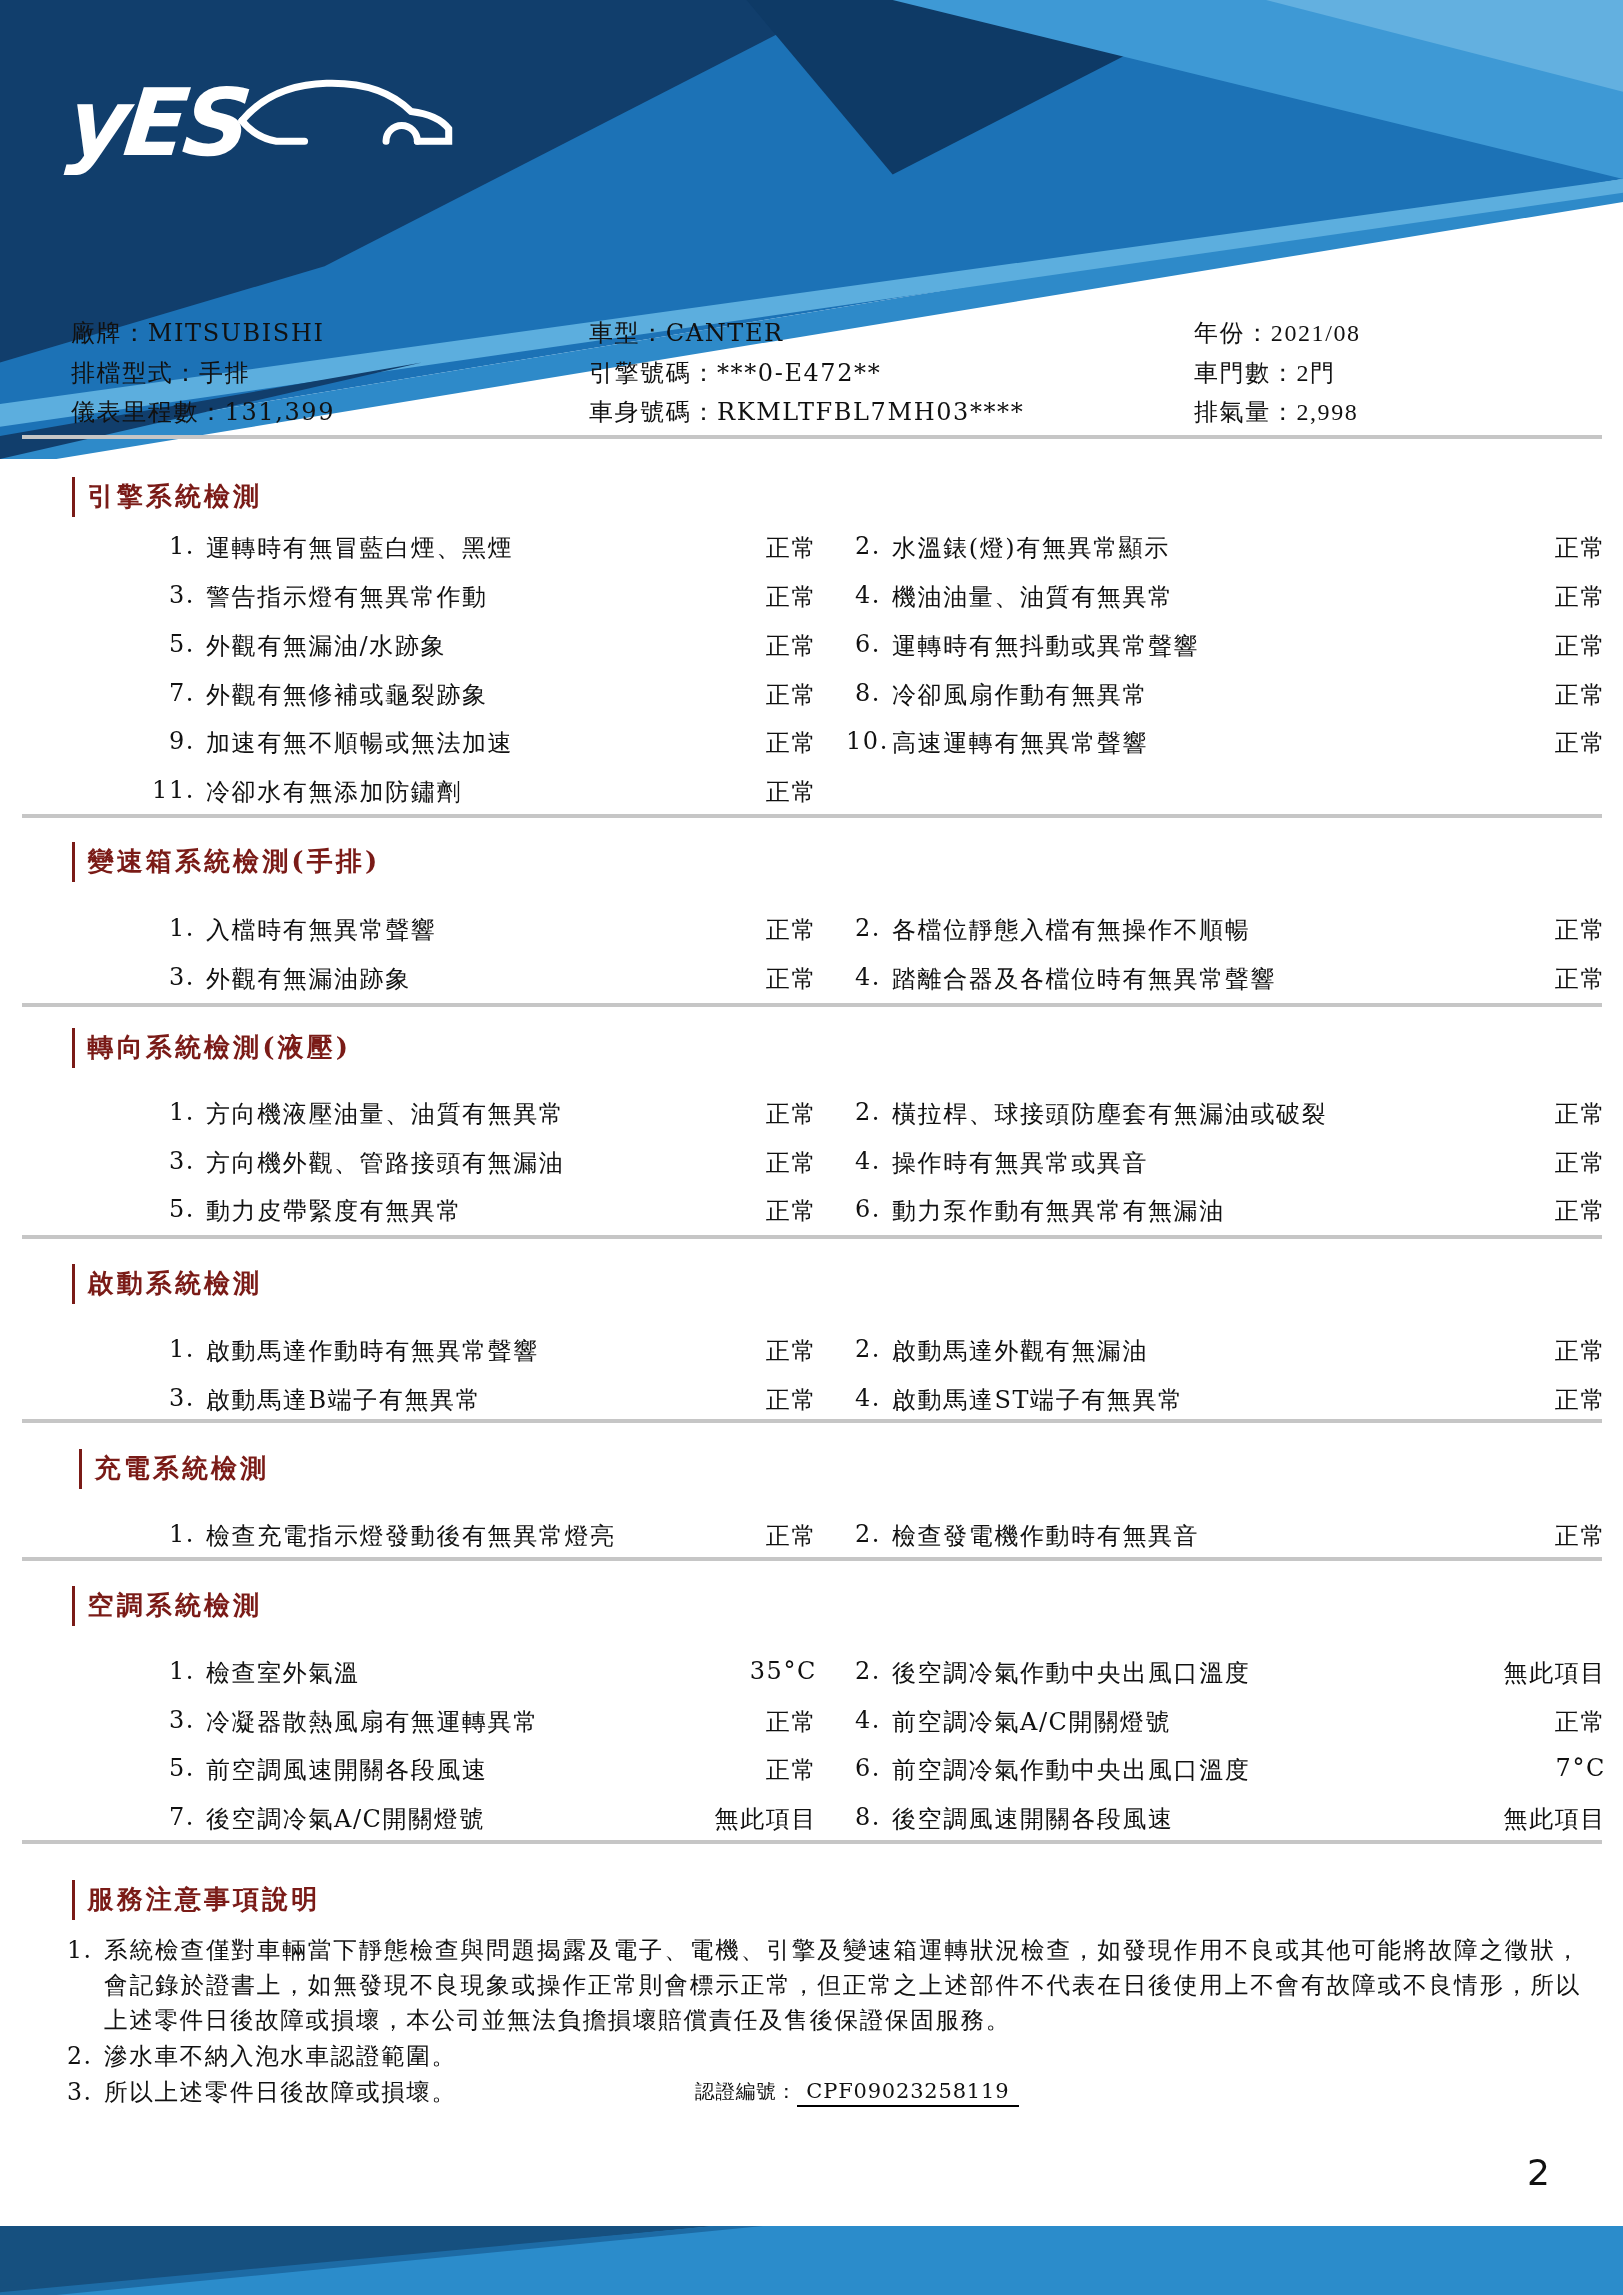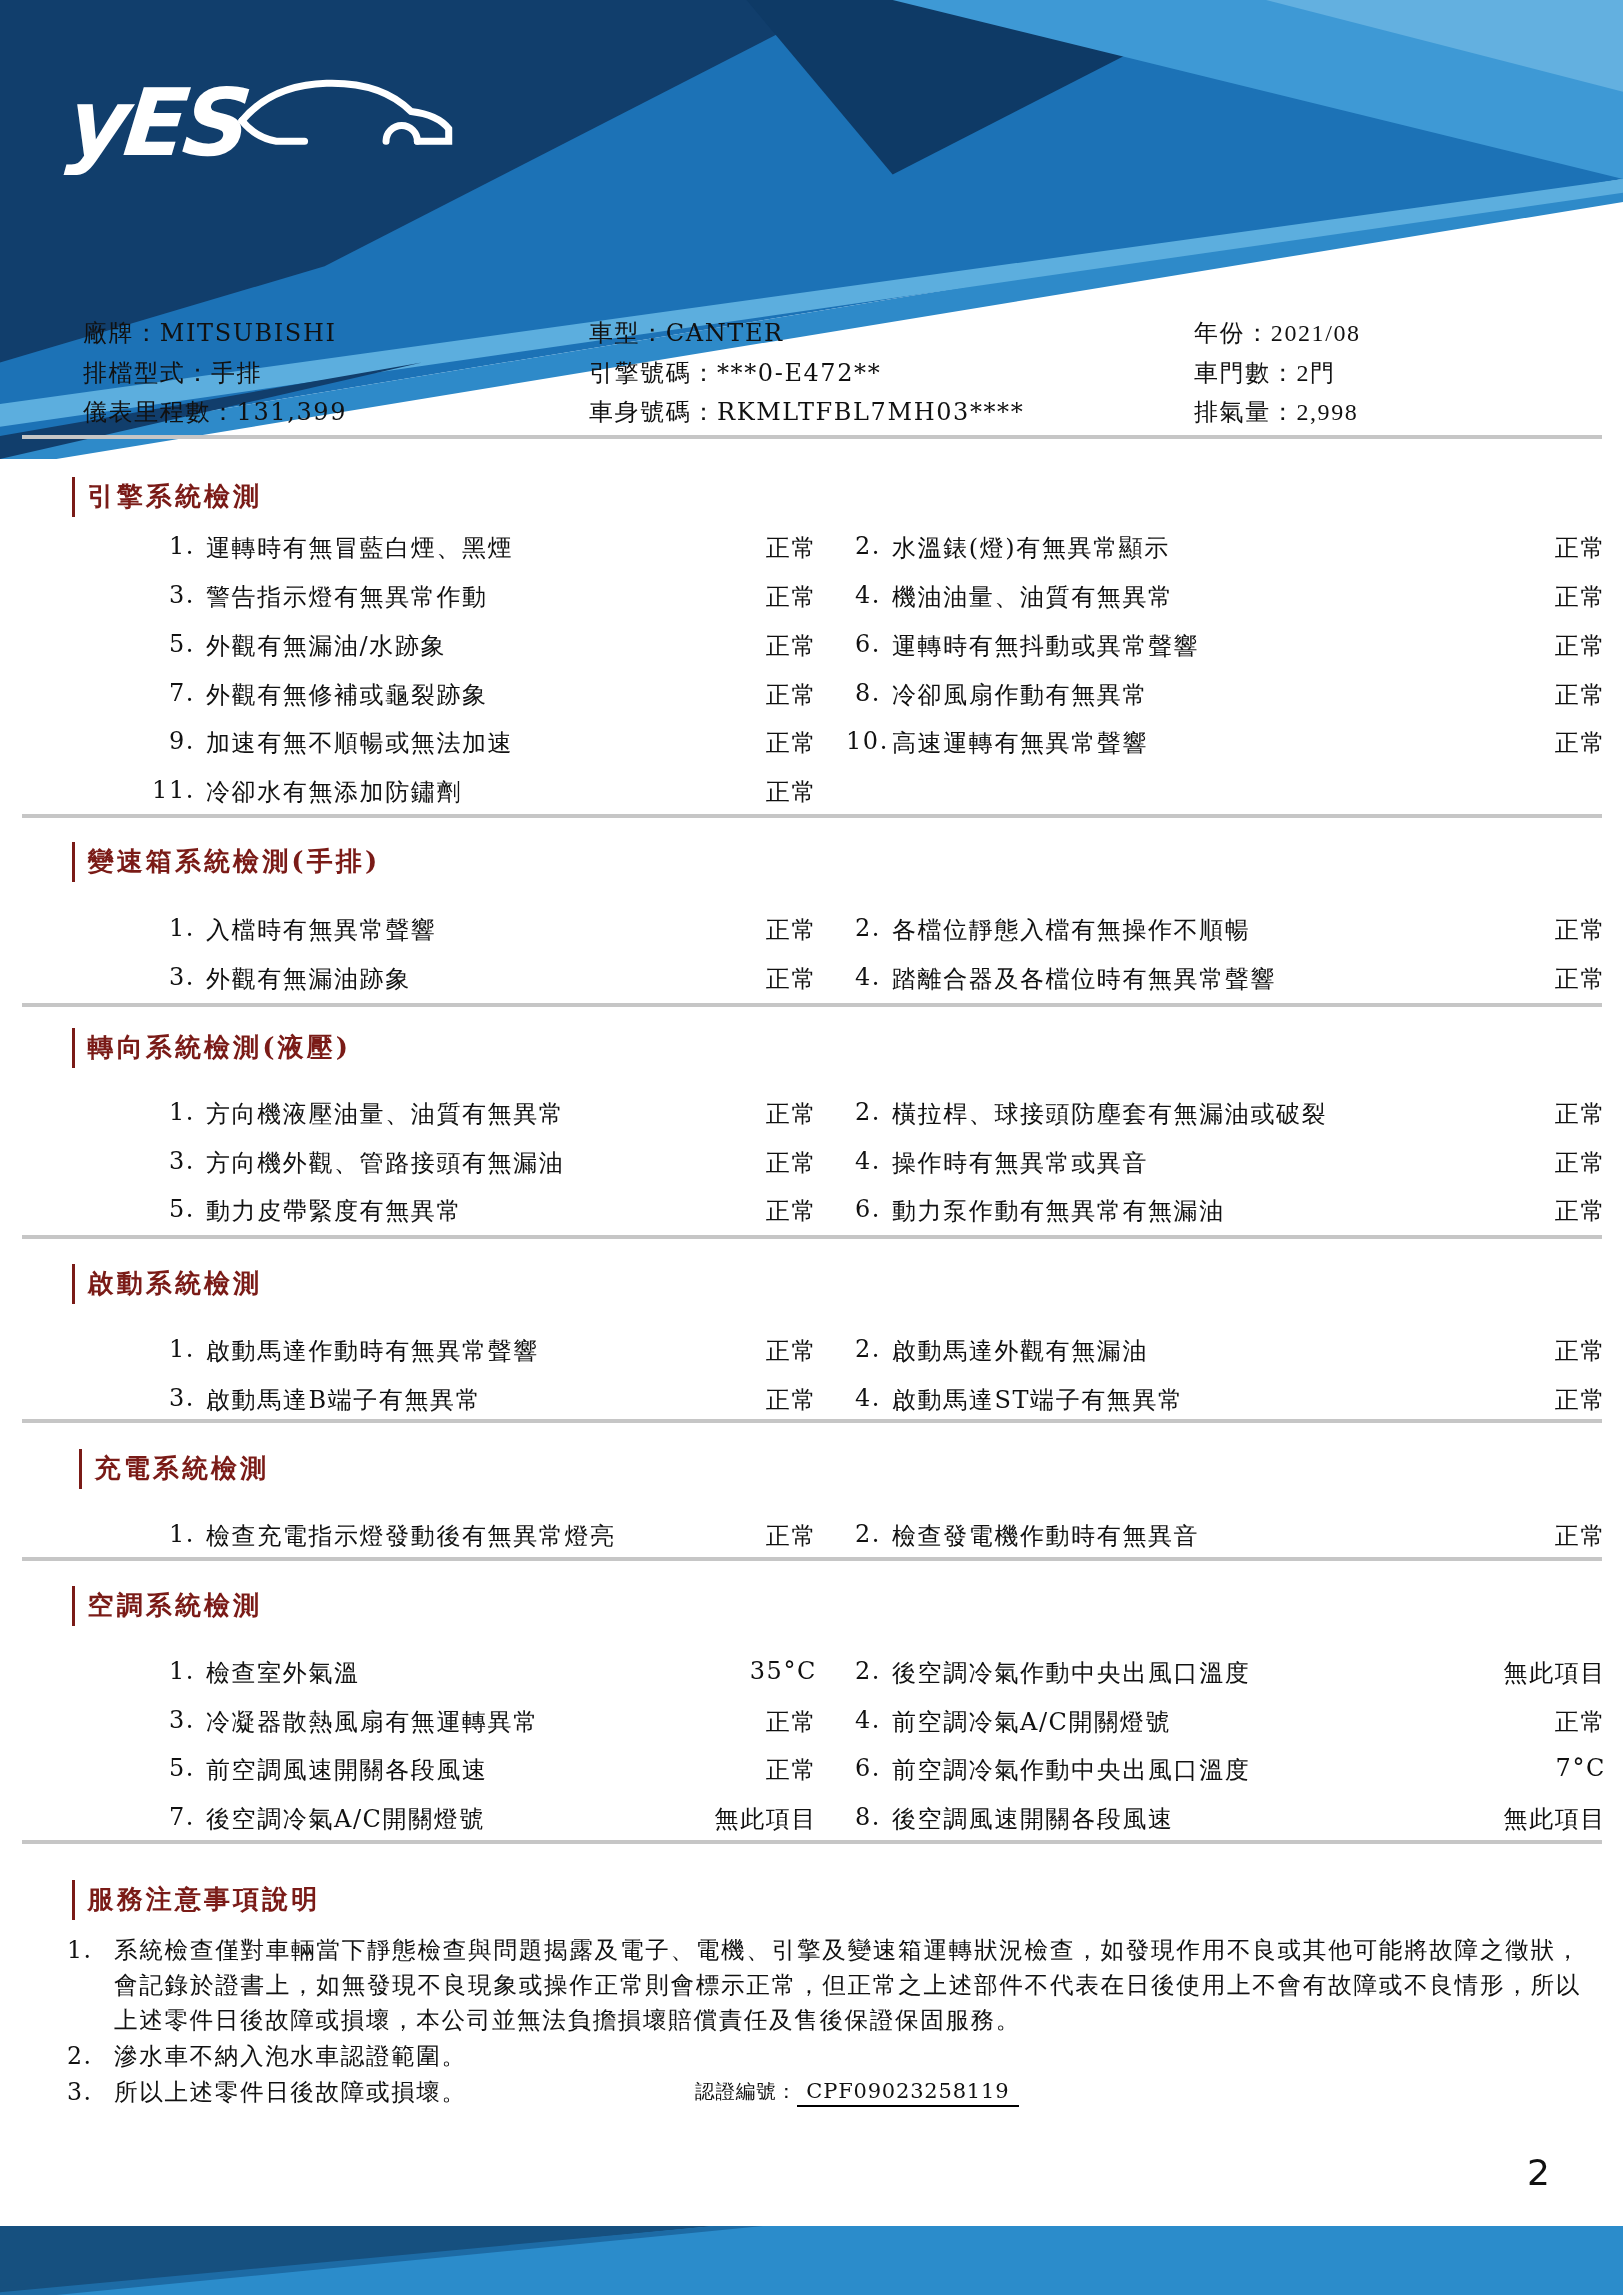--- a/index.html
+++ b/index.html
@@ -19,38 +19,38 @@
   .brand{position:absolute;left:69px;top:61px;height:110px;display:flex;align-items:center;}
   .logo{display:flex;align-items:flex-end;color:#fff;}
   .logo-text{font-family:"DejaVu Sans","Liberation Sans",sans-serif;font-style:italic;font-weight:900;
              font-size:93px;line-height:86px;letter-spacing:-4.7px;transform:skewX(-6deg);}
   .car-svg{margin:0 0 6.3px -14px;}
   .hdr-title{margin:0 0 0 52px;font-family:"DejaVu Sans","Liberation Sans",sans-serif;
              font-weight:800;font-size:58px;color:#fff;letter-spacing:4.7px;white-space:nowrap;}
   
   .vrow{position:absolute;left:0;width:100%;height:35px;font-size:24px;letter-spacing:1.6px;white-space:nowrap;}
   .vc{position:absolute;top:0;}
-  .vc1{left:83px;} .vc2{left:589px;} .vc3{left:1194px;font-family:Liberation Serif, serif;}
+  .vc1{left:71px;} .vc2{left:589px;} .vc3{left:1194px;font-family:Liberation Serif, serif;}
   
   .rule{position:absolute;left:22px;width:1580px;height:3.9px;background:var(--c-rule);}
   .sec-title{position:absolute;left:72px;font-size:26px;font-weight:600;color:var(--c-maroon);
              letter-spacing:3.1px;border-left:3.9px solid var(--c-maroon);padding:1.6px 0 3.1px 12.6px;white-space:nowrap;}
   .row{position:absolute;left:0;width:1623px;height:31px;font-size:24px;letter-spacing:1.6px;}
   .cell{position:absolute;top:0;display:flex;align-items:flex-start;}
   .cell-l{left:71px;width:746px;}
   .cell-r{left:846px;width:760px;}
   .num{text-align:right;white-space:nowrap;}
   .cell-l .num{width:124px;}
   .cell-r .num{width:35px;}
   .itext{margin-left:11px;white-space:nowrap;}
   .status{margin-left:auto;white-space:nowrap;text-align:right;}
   
   .note{position:absolute;left:67px;width:1514px;display:flex;font-size:23.6px;line-height:35px;letter-spacing:1.6px;}
   .nnum{width:30px;flex:none;}
-  .ntext{flex:1;margin-left:17px;text-align:justify;}
+  .ntext{flex:1;margin-left:7px;text-align:justify;}
   .cert{position:absolute;left:695px;top:2078px;font-size:19.6px;letter-spacing:0.8px;white-space:nowrap;}
   .cert-num{font-size:21px;border-bottom:2.4px solid #000;padding:0 9.4px 1.6px 9.4px;letter-spacing:0.8px;}
   .pageno{position:absolute;left:1527px;top:2152px;font-family:"DejaVu Sans","Liberation Sans",sans-serif;
           font-size:36px;color:#111;}
   
   .footer{position:absolute;left:0;top:2226px;width:1623px;height:69px;background:#2b8ccb;}
   .f-dark{position:absolute;inset:0;background:#16507f;clip-path:polygon(0 0,44% 0,0 100%);}
   .f-mid{position:absolute;inset:0;background:#1d6ba5;clip-path:polygon(44% 0,47% 0,0 108%,0 96%);}
 </style>
 </head>

